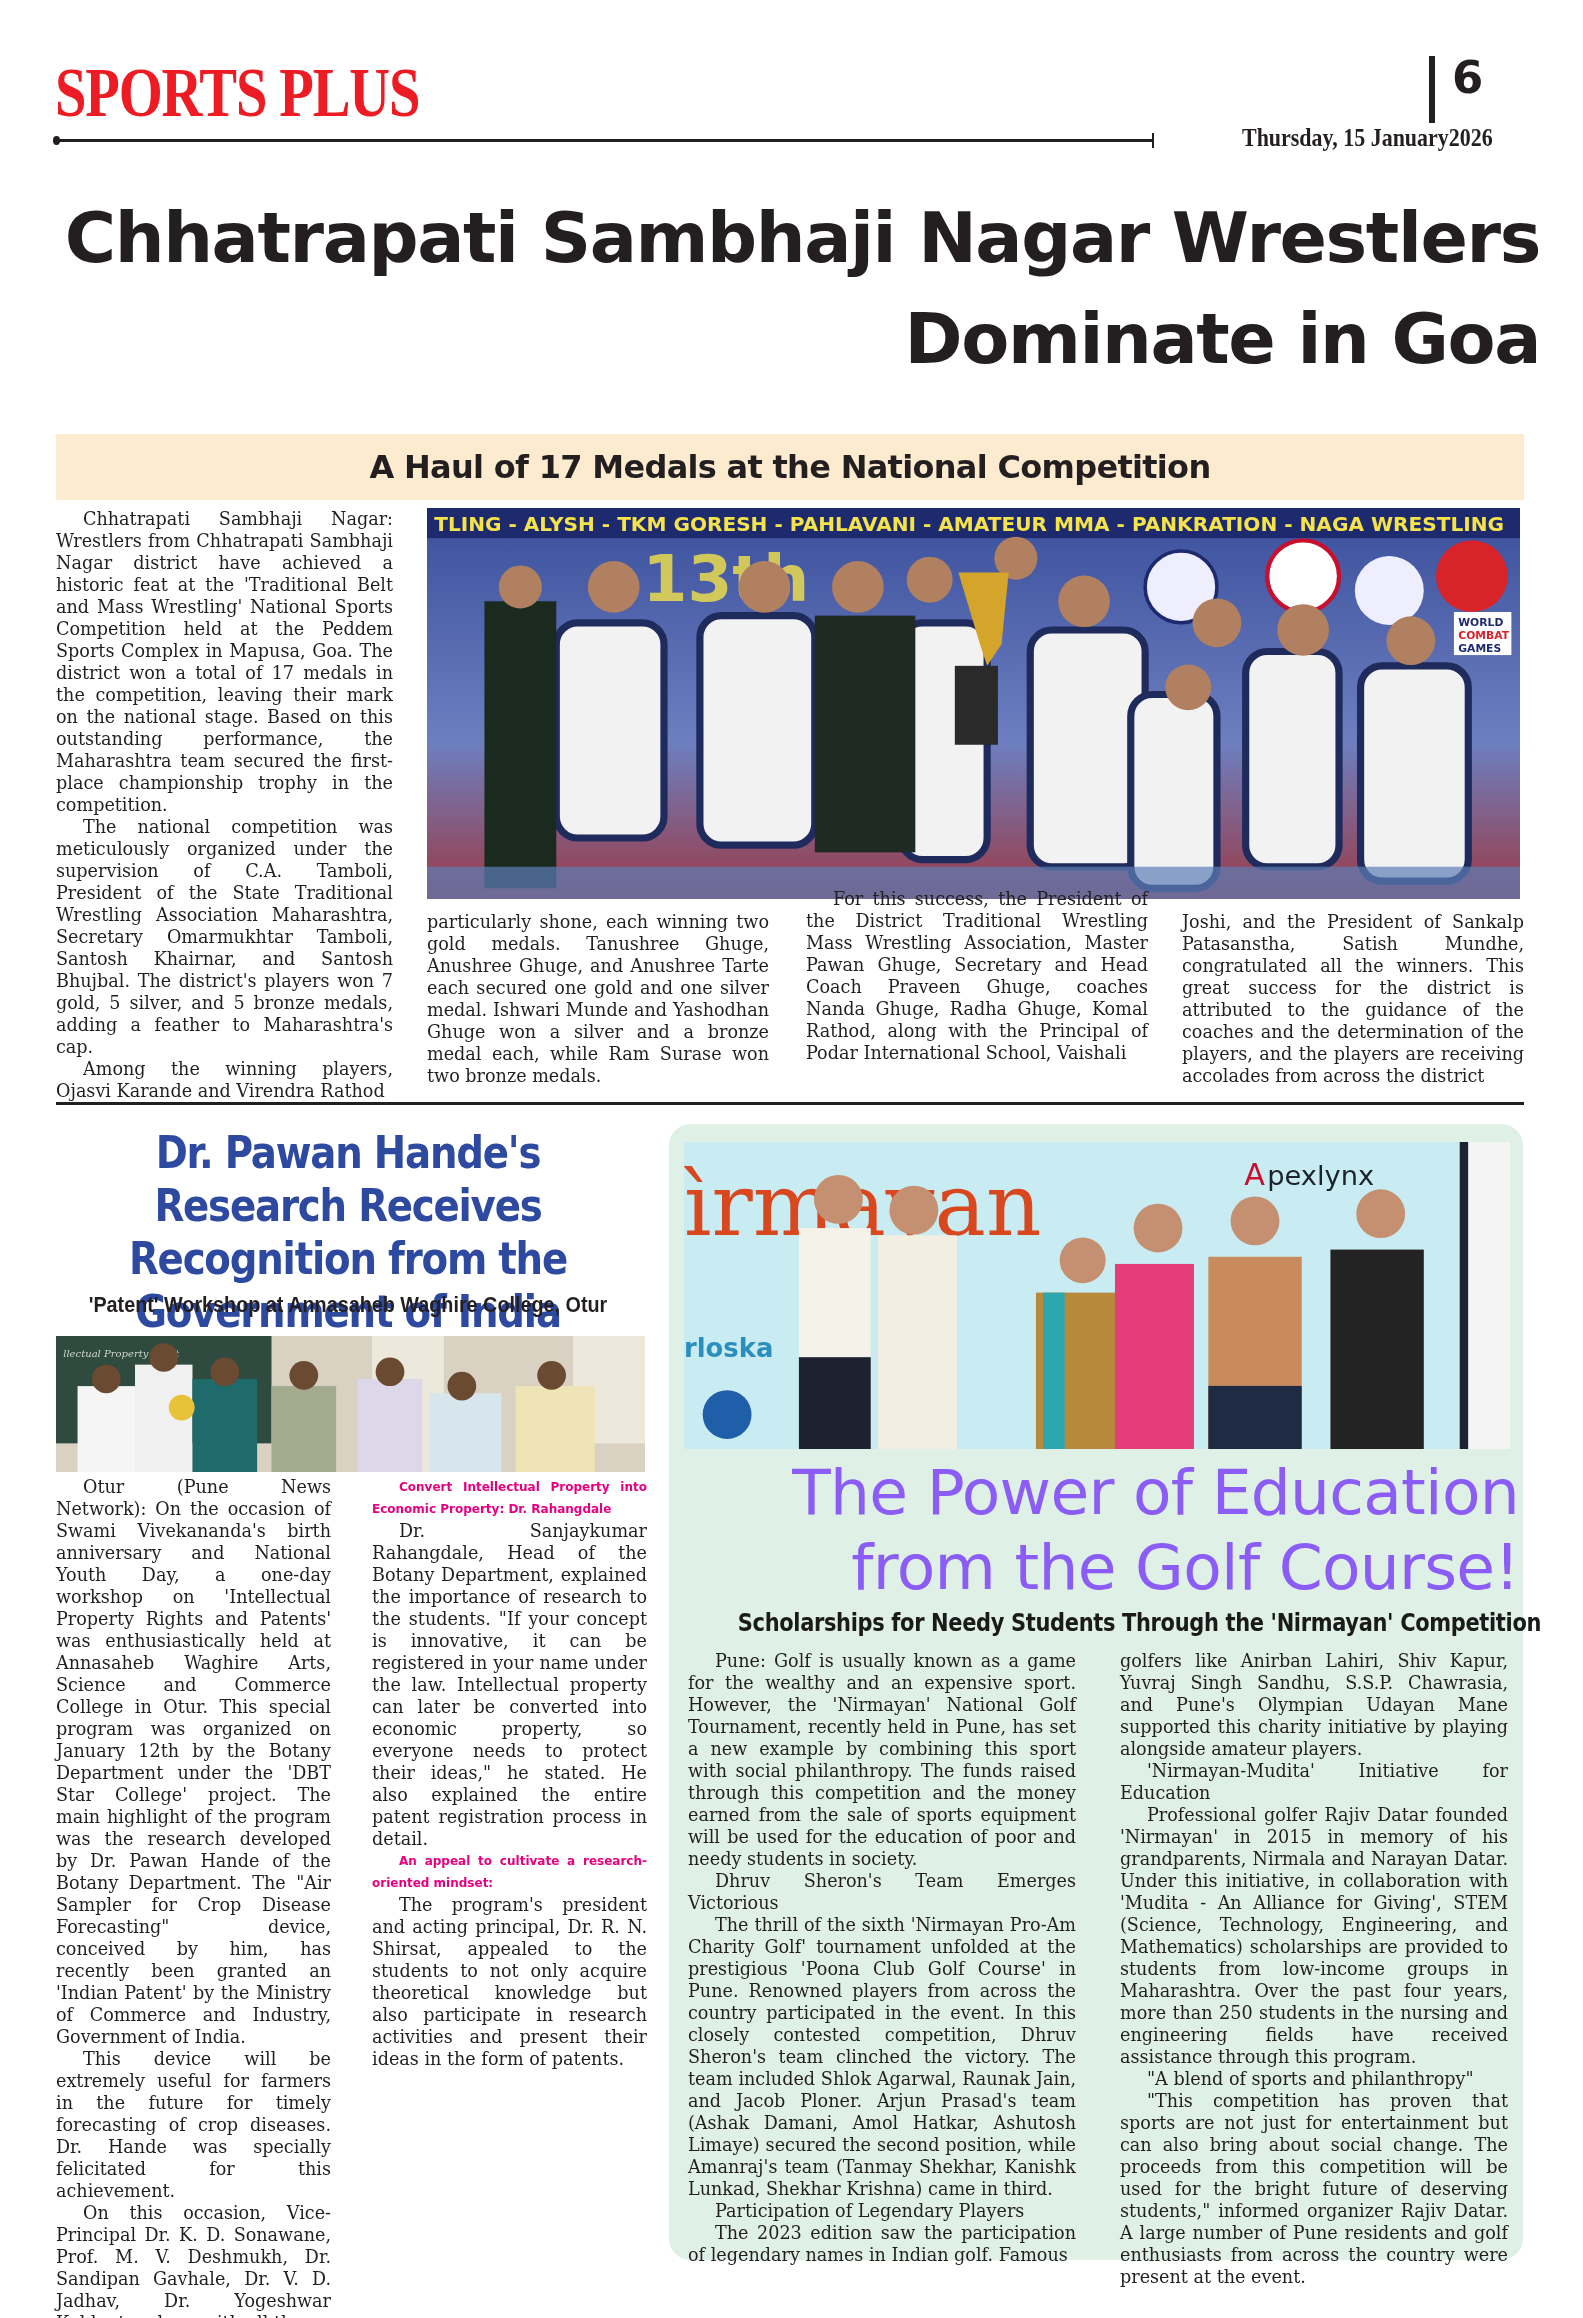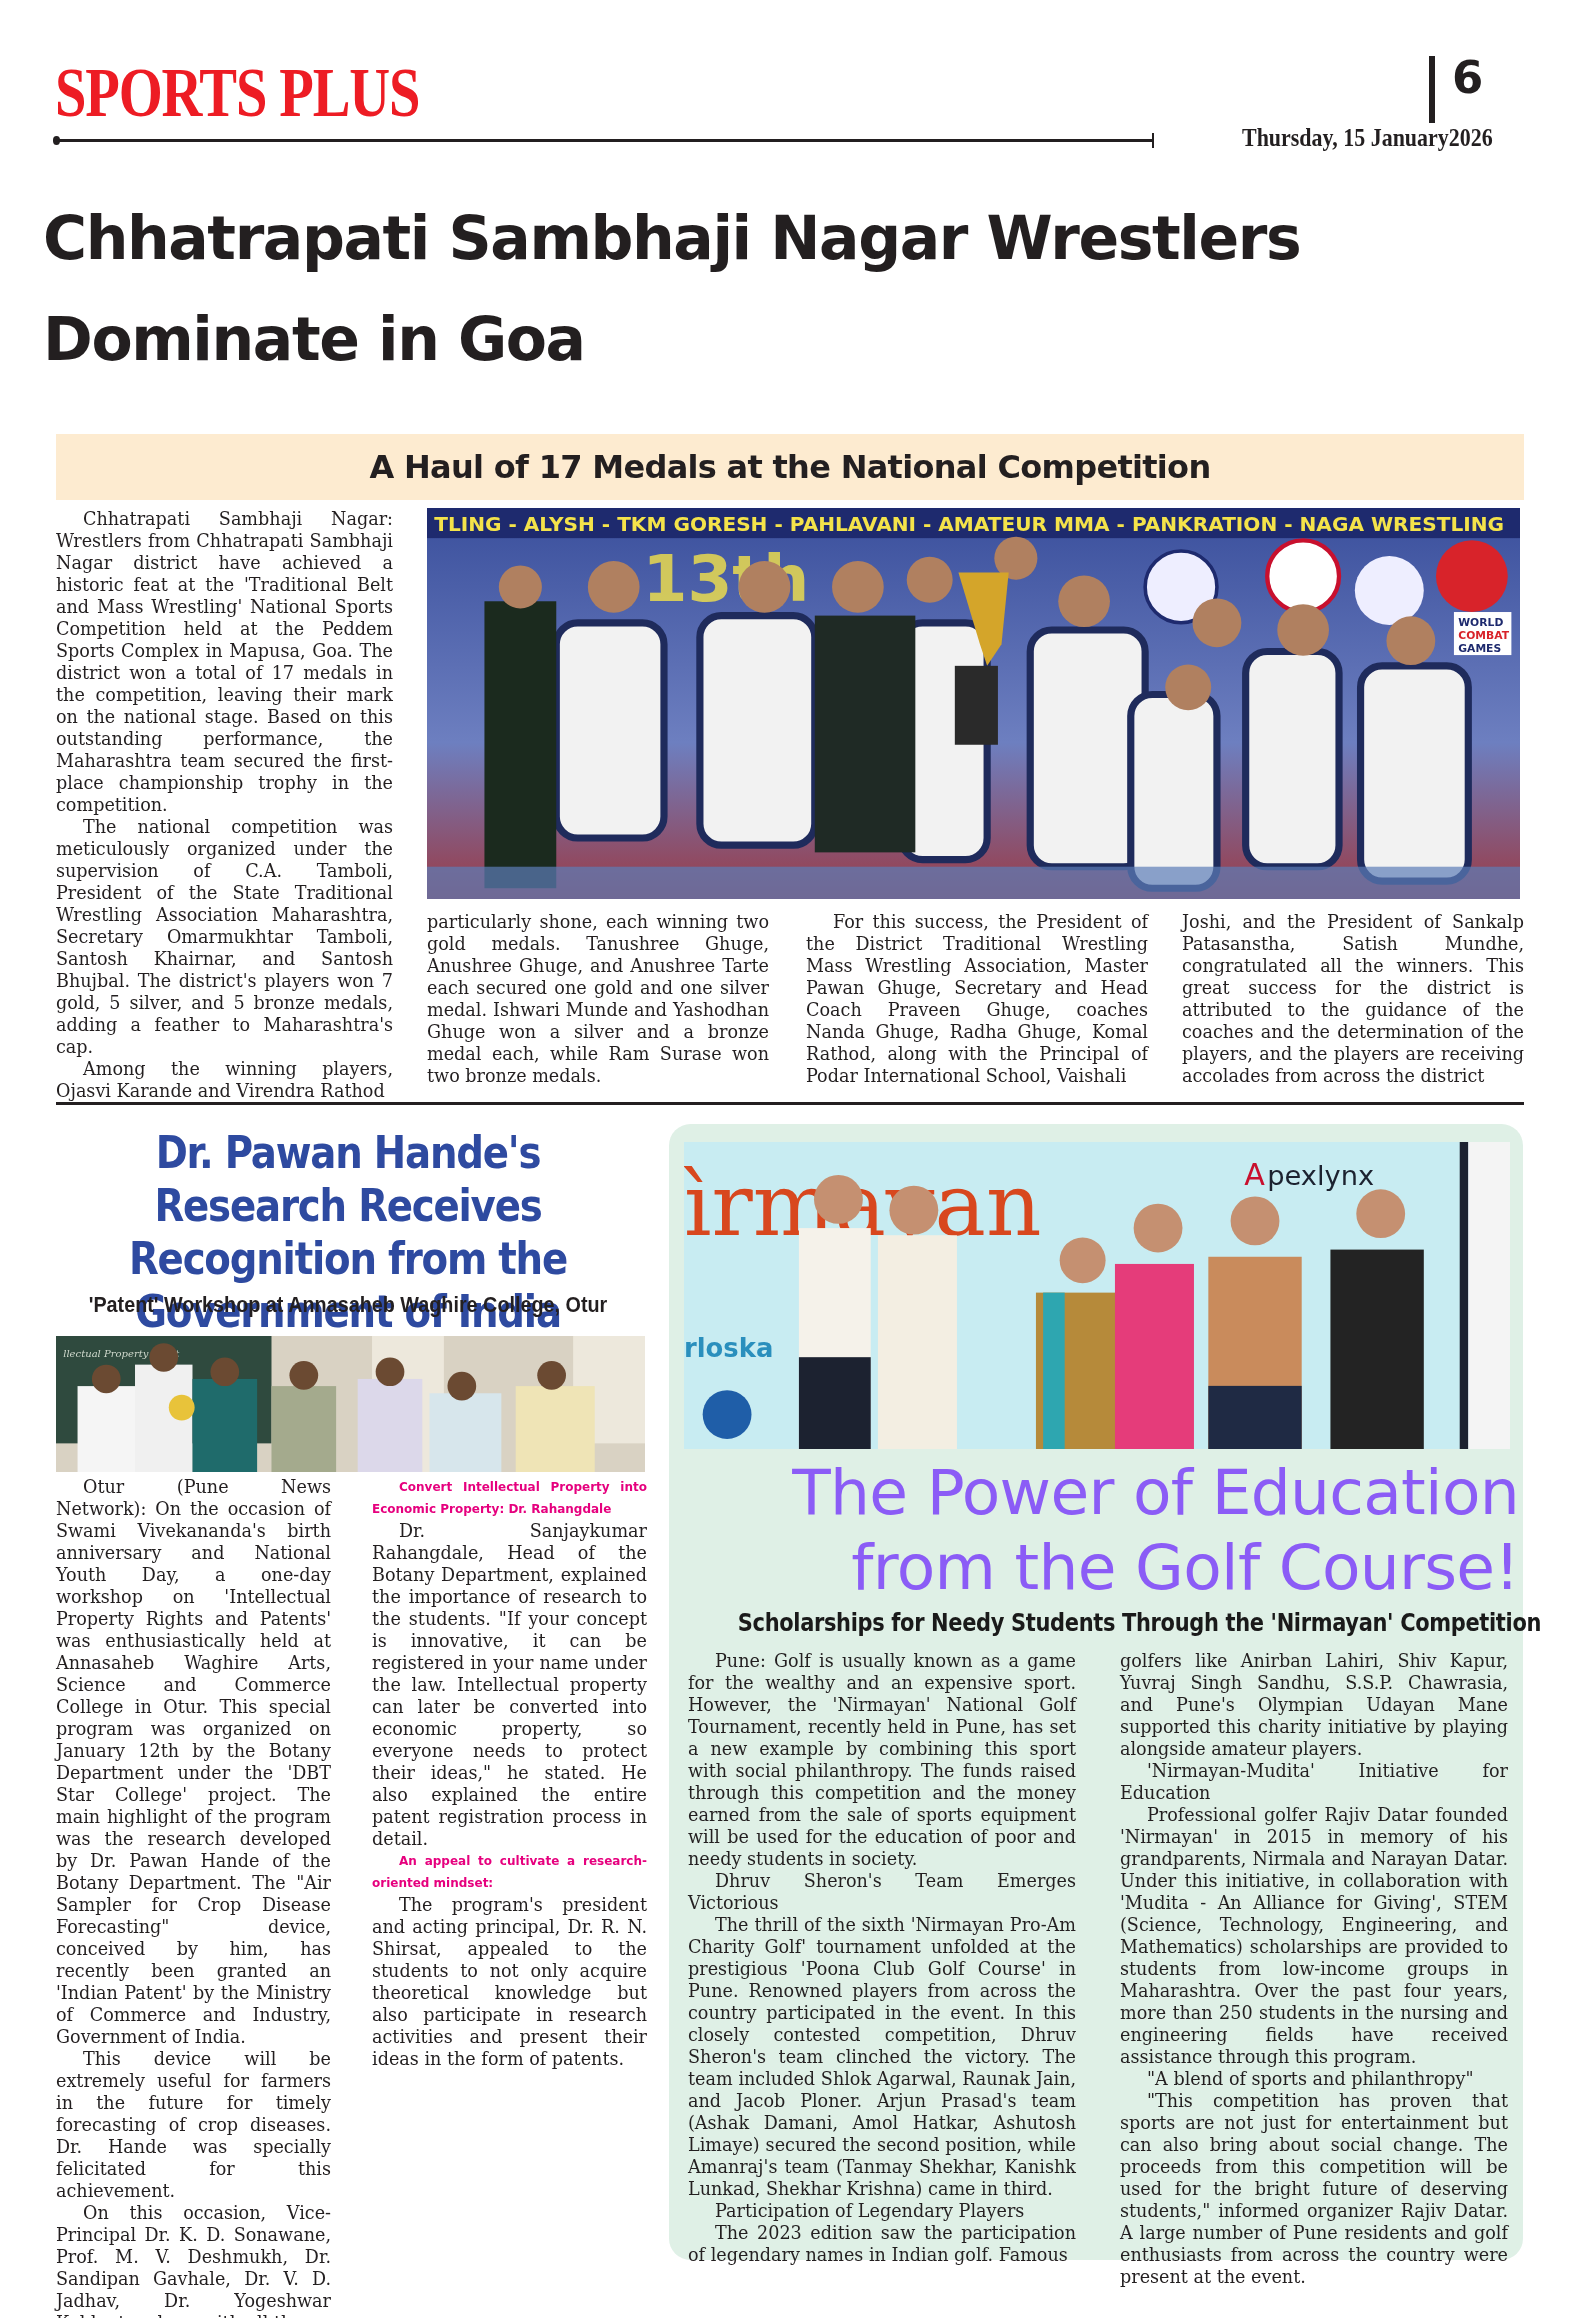--- a/index.html
+++ b/index.html
@@ -9,21 +9,21 @@
   
   .masthead-title { position: absolute; left: 55px; top: 59px; font-family: "Liberation Serif", serif; font-weight: bold; font-size: 69px; color: #ed1c24; letter-spacing: -1.4px; transform: scaleX(0.82); transform-origin: left top; line-height: 1; }
   .mast-rule { position: absolute; left: 56px; top: 139px; width: 1097px; height: 2.9px; background: #231f20; }
   .mast-rule::before { content: ""; position: absolute; left: -2.9px; top: -2.9px; width: 7.2px; height: 8.6px; border-radius: 50%; background: #231f20; }
   .mast-rule::after { content: ""; position: absolute; right: -1.4px; top: -5.7px; width: 2.2px; height: 14.4px; background: #231f20; }
   .page-bar { position: absolute; left: 1429px; top: 56px; width: 5.7px; height: 67px; background: #231f20; }
   .page-number { position: absolute; left: 1452px; top: 55px; font-family: "DejaVu Sans", sans-serif; font-weight: bold; font-size: 45px; color: #231f20; line-height: 1; }
   .issue-date { position: absolute; left: 1242px; top: 124px; font-family: "Liberation Serif", serif; font-weight: bold; font-size: 24.4px; color: #231f20; transform: scaleX(0.9); transform-origin: left top; white-space: nowrap; }
 
   
-  .headline1 { position: absolute; left: 43px; top: 188px; width: 1497px; text-align: left; font-family: "DejaVu Sans", sans-serif; font-weight: bold; font-size: 60px; line-height: 101px; color: #231f20; letter-spacing: -1.4px; }
+  .headline1 { position: absolute; left: 43px; top: 188px; width: 1497px; text-align: right; font-family: "DejaVu Sans", sans-serif; font-weight: bold; font-size: 70px; line-height: 101px; color: #231f20; letter-spacing: -1.4px; }
   .deck1 { position: absolute; left: 56px; top: 422px; width: 1468px; height: 66px; background: #fdebd0; display: flex; align-items: center; justify-content: center; font-family: "DejaVu Sans", sans-serif; font-weight: bold; font-size: 32px; color: #231f20; letter-spacing: -0.7px; margin-top: 12px; }
 
   .col { position: absolute; font-family: "DejaVu Serif", serif; font-size: 17.6px; line-height: 22px; text-align: justify; color: #231f20; }
   .col p { text-indent: 27px; }
   .col p.noindent { text-indent: 0; }
 
   .photo { position: absolute; overflow: hidden; }
   .photo svg { width: 100%; height: 100%; display: block; }
 
   .rule-thick { position: absolute; left: 56px; top: 1102px; width: 1468px; height: 2.9px; background: #231f20; }
@@ -105,21 +105,21 @@
     </g>
     <path d="M740 90 L810 90 L800 190 L780 220 L770 190 Z" fill="#d4a52a"></path>
     <rect x="735" y="220" width="60" height="110" fill="#2a2a2a"></rect>
     <rect x="0" y="500" width="1522" height="45" fill="#5d7eb8" opacity="0.7"></rect>
   </svg>
 </div>
 
 <div class="col" style="left:427px; top:911px; width:342px;">
   <p class="noindent">particularly shone, each winning two gold medals. Tanushree Ghuge, Anushree Ghuge, and Anushree Tarte each secured one gold and one silver medal. Ishwari Munde and Yashodhan Ghuge won a silver and a bronze medal each, while Ram Surase won two bronze medals.</p>
 </div>
-<div class="col" style="left:806px; top:911px; width:342px;">
+<div class="col" style="left:806px; top:888px; width:342px;">
   <p>For this success, the President of the District Traditional Wrestling Mass Wrestling Association, Master Pawan Ghuge, Secretary and Head Coach Praveen Ghuge, coaches Nanda Ghuge, Radha Ghuge, Komal Rathod, along with the Principal of Podar International School, Vaishali</p>
 </div>
 <div class="col" style="left:1182px; top:911px; width:342px;">
   <p class="noindent">Joshi, and the President of Sankalp Patasanstha, Satish Mundhe, congratulated all the winners. This great success for the district is attributed to the guidance of the coaches and the determination of the players, and the players are receiving accolades from across the district</p>
 </div>
 
 <div class="rule-thick"></div>
 
 <h2 class="headline2">Dr. Pawan Hande's Research Receives Recognition from the Government of India</h2>
 <div class="deck2">'Patent' Workshop at Annasaheb Waghire College, Otur</div>

